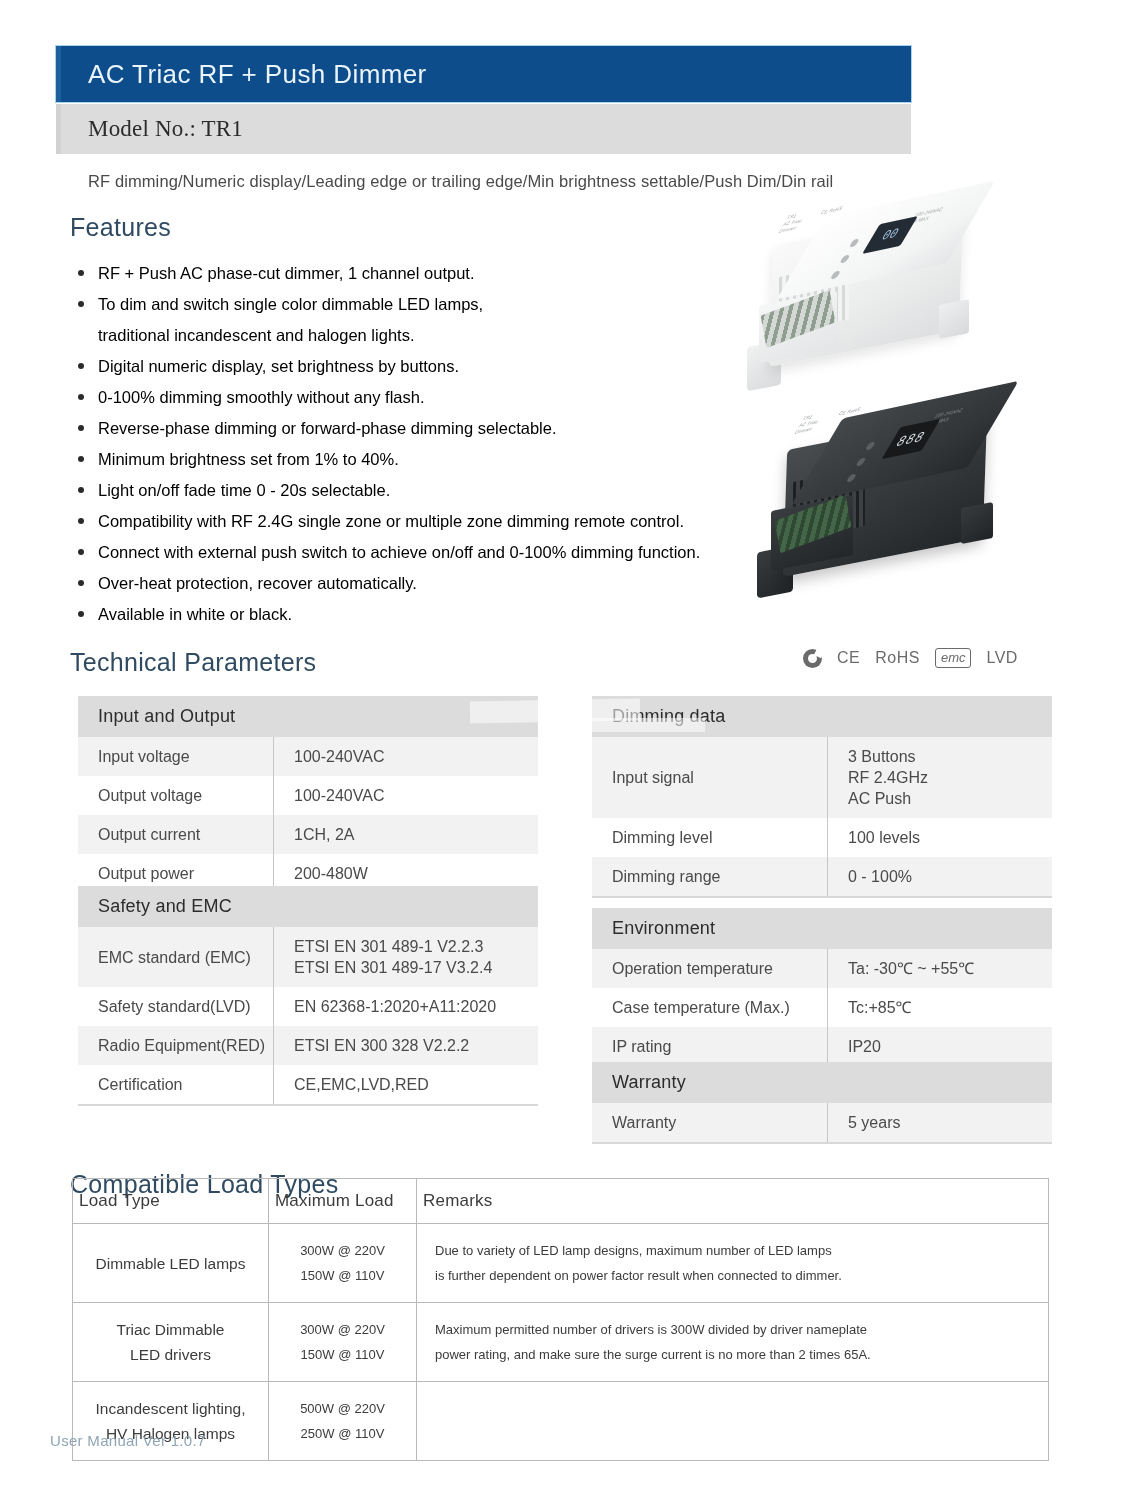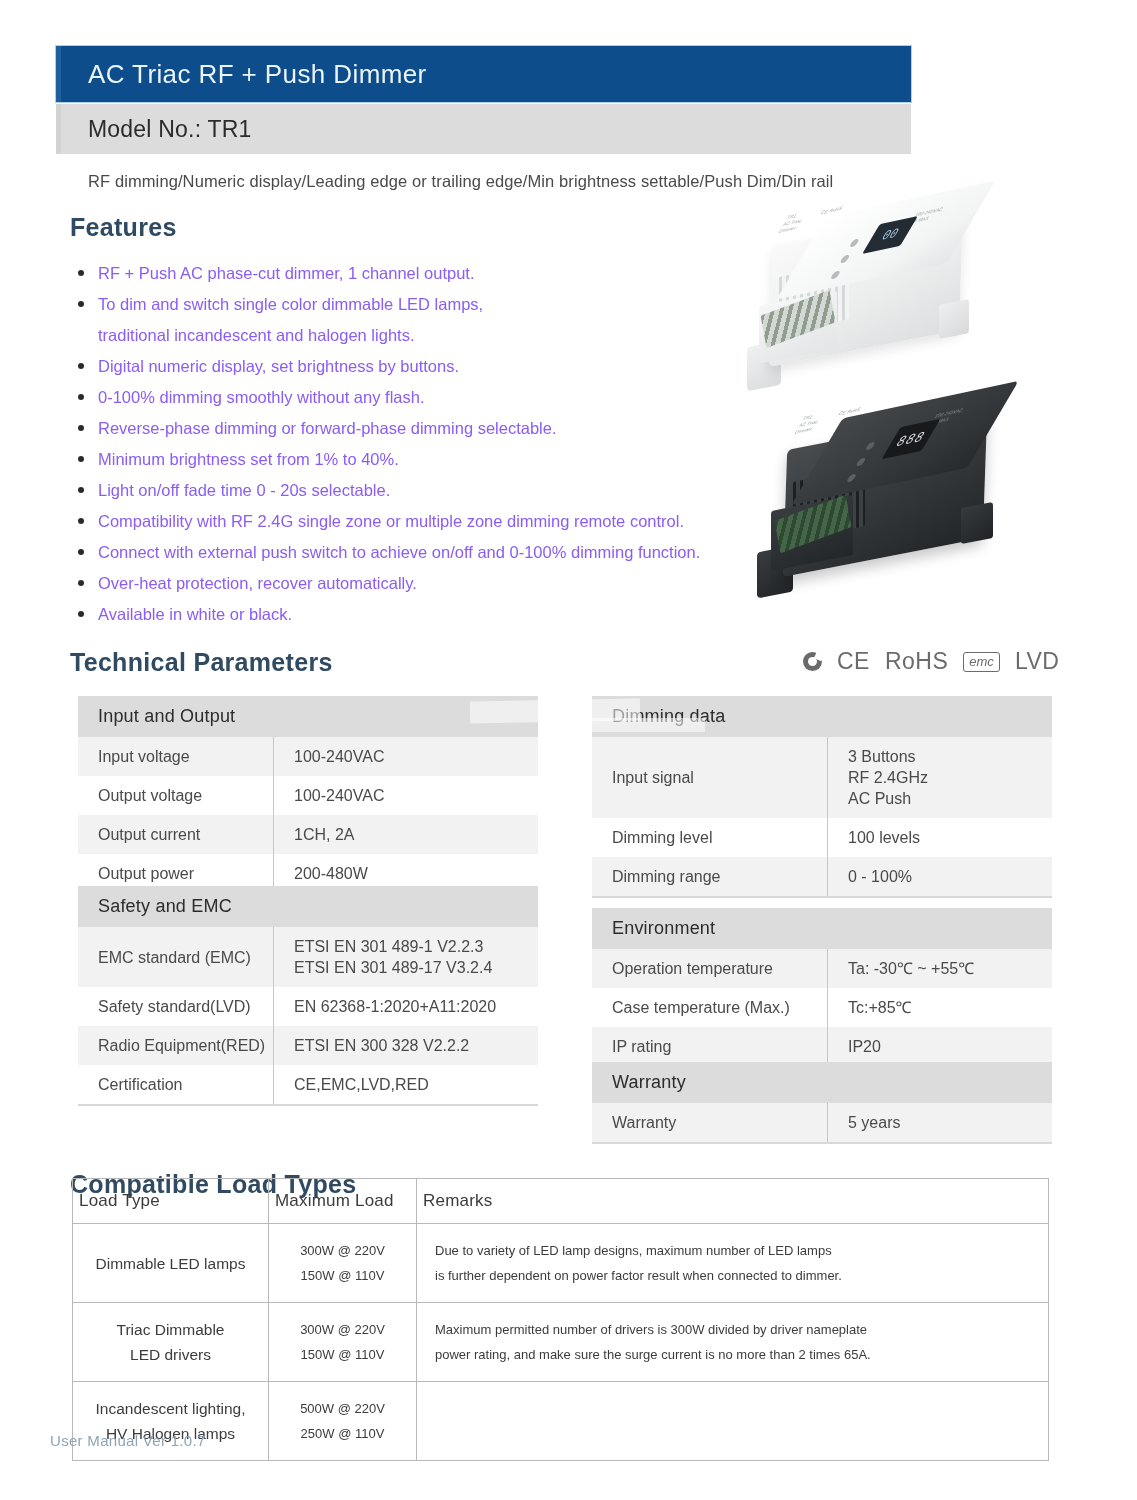--- a/index.html
+++ b/index.html
@@ -51,20 +51,21 @@
     color: #eaf4fb;
     padding-left: 32px;
   }
   .model-bar {
     position: relative;
     height: 50px;
     background: #dcdcdc;
     display: flex;
     align-items: center;
     margin-top: 2px;
+    font-family: Liberation Serif, serif;
   }
   .model-bar .accent {
     position: absolute;
     left: 0; top: 0; bottom: 0;
     width: 5px;
     background: #d2d2d2;
   }
   .model-bar h2 {
     font-size: 23px;
     font-weight: normal;
@@ -81,42 +82,42 @@
     font-size: 16.5px;
     color: #4a4a4a;
     letter-spacing: .1px;
     white-space: nowrap;
   }
 
   
   .sec-heading {
     position: absolute;
     font-size: 25px;
-    font-weight: bold;
+    font-weight: normal;
     color: #2f4a61;
     letter-spacing: .3px;
   }
   #h-features  { left: 70px; top: 213px; }
   #h-tech      { left: 70px; top: 648px; }
   #h-load      { left: 70px; top: 1170px; text-align: right; }
 
   
   .features {
     position: absolute;
     left: 76px;
     top: 258px;
     width: 700px;
     list-style: none;
   }
   .features li {
     position: relative;
     padding-left: 22px;
     font-size: 16.5px;
     line-height: 31px;
-    color: #8b5cf6;
+    color: #000000;
   }
   .features li .dot {
     position: absolute;
     left: 2px;
     top: 12px;
     width: 6px; height: 6px;
     border-radius: 50%;
     background: #2b2b2b;
   }
   .features li .l2 { display: block; }
@@ -244,21 +245,21 @@
   
   .certs {
     position: absolute;
     left: 803px;
     top: 648px;
     display: flex;
     align-items: center;
     gap: 15px;
     color: #6b6b6b;
   }
-  .certs .c-item { font-size: 23px; letter-spacing: .5px; }
+  .certs .c-item { font-size: 16px; letter-spacing: .5px; }
   .cert-recycle {
     width: 19px; height: 19px; border-radius: 50%;
     background: #6b6b6b;
     position: relative;
     display: inline-block;
   }
   .cert-recycle::after {
     content: "";
     position: absolute; left: 5px; top: 5px;
     width: 9px; height: 9px; border-radius: 50%;

